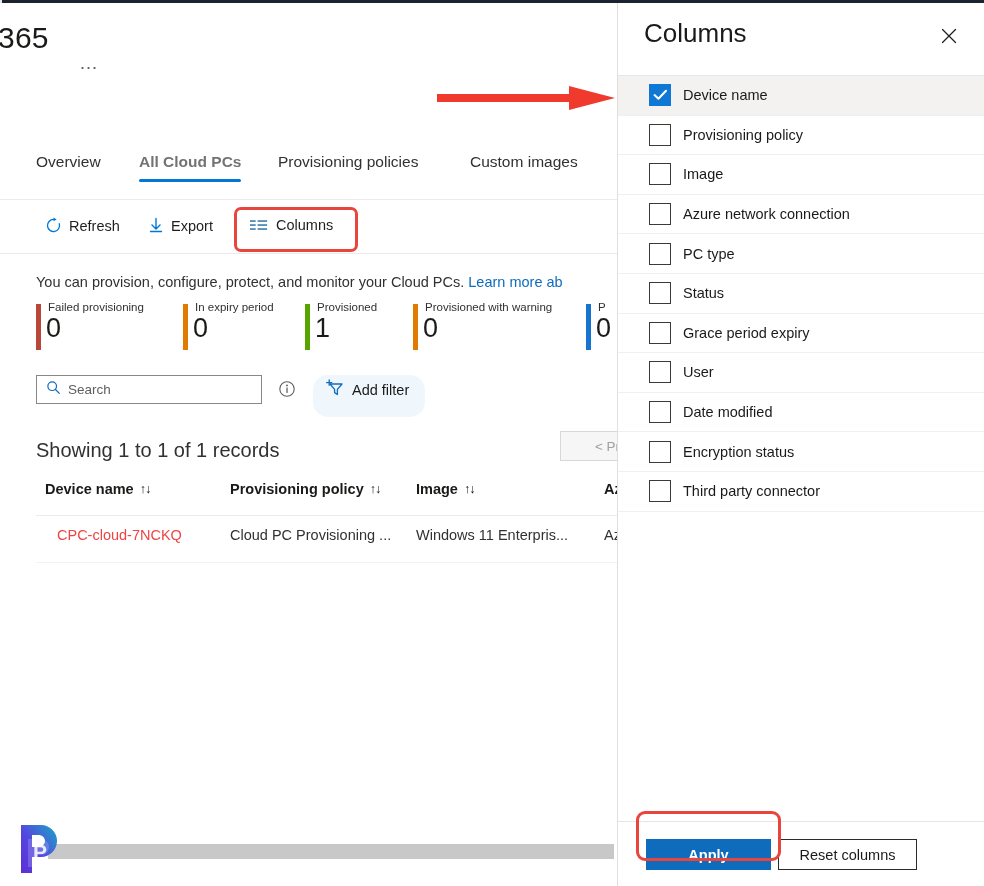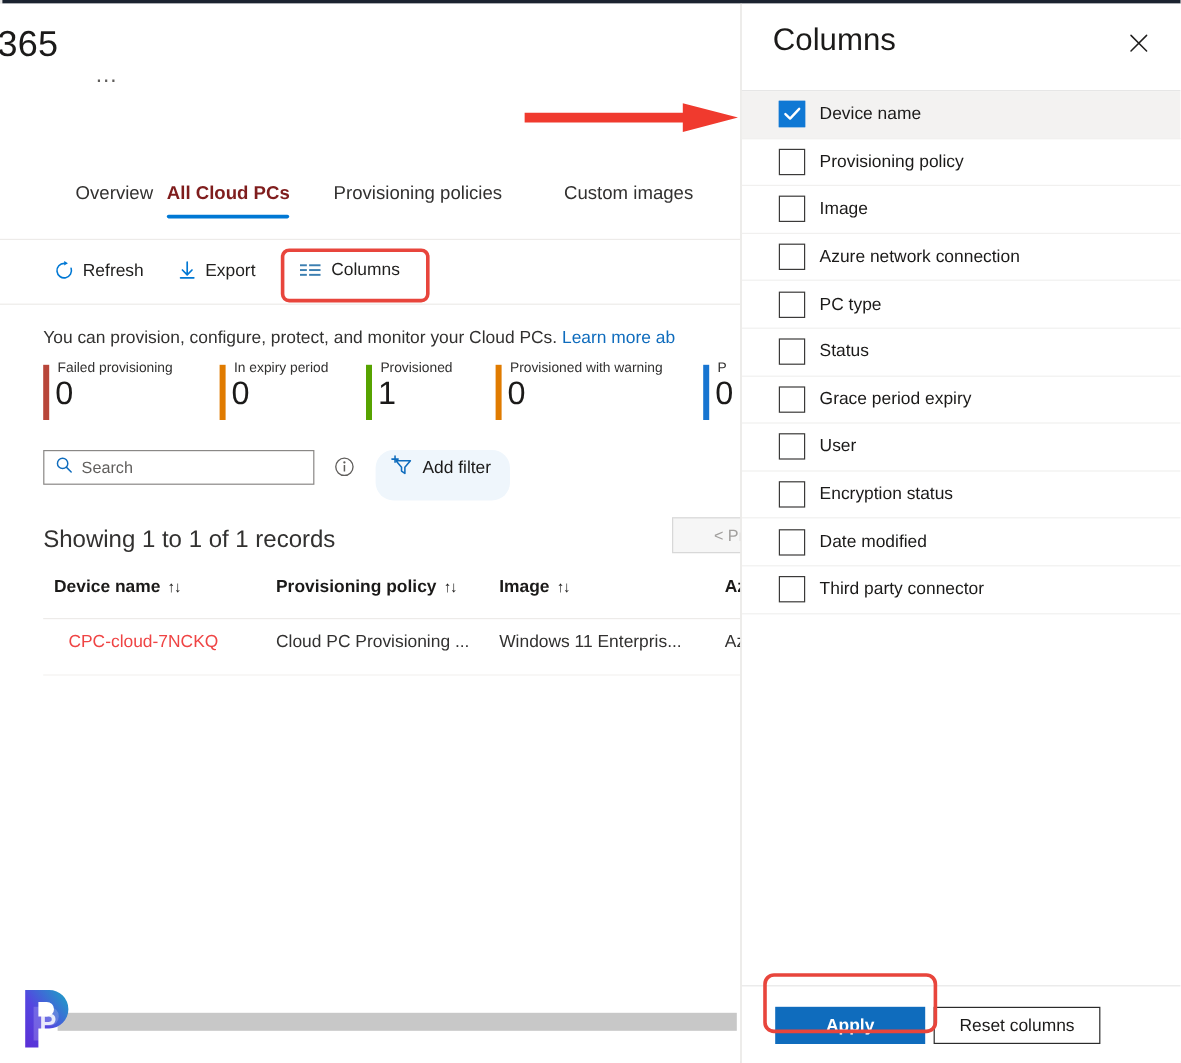--- a/index.html
+++ b/index.html
@@ -18,23 +18,23 @@
   .botedge{position:absolute;left:0;bottom:0;width:984px;height:2px;background:#e3e3e3;}
 
   
   .main{position:absolute;left:0;top:3px;width:617px;height:883px;background:#fff;overflow:hidden;}
 
   .page-title{position:absolute;left:-2px;top:18px;font-size:30px;color:#1b1a19;letter-spacing:.2px;}
   .ellipsis-btn{position:absolute;left:79px;top:55px;font-size:19px;color:#605e5c;line-height:10px;}
 
   .tabs{position:absolute;left:0;top:150px;width:617px;height:40px;}
   .tab{position:absolute;top:0;font-size:15.5px;color:#323130;white-space:nowrap;padding-bottom:9px;}
-  .tab.sel{font-weight:bold;color:#7f1d1d;text-align:right;}
+  .tab.sel{font-weight:bold;color:#737373;text-align:right;}
   .tab .ul{position:absolute;left:0;right:0;bottom:-2px;height:3px;background:#0078d4;border-radius:2px;}
-  .tab0{left:36px;margin-left:27px;} .tab1{left:139px;} .tab2{left:278px;} .tab3{left:470px;}
+  .tab0{left:36px;} .tab1{left:139px;} .tab2{left:278px;} .tab3{left:470px;}
 
   .tabs-rule{position:absolute;left:0;top:196px;width:617px;height:1px;background:#edebe9;}
 
   .cmdbar{position:absolute;left:0;top:206px;width:617px;height:42px;}
   .cmd{position:absolute;top:8px;display:flex;align-items:center;gap:7px;font-size:14.5px;color:#201f1e;white-space:nowrap;}
   .cmd .gl{color:#0078d4;display:inline-flex;align-items:center;}
   .cmd-refresh{left:45px;}
   .cmd-export{left:148px;}
   .cmd-columns{left:250px;}
   .cmdbar-rule{position:absolute;left:0;top:250px;width:617px;height:1px;background:#edebe9;}
@@ -324,25 +324,25 @@
       <div class="colrow">
         <div class="cbx"></div>
         <div class="lbl">Grace period expiry</div>
       </div>
       <div class="colrow">
         <div class="cbx"></div>
         <div class="lbl">User</div>
       </div>
       <div class="colrow">
         <div class="cbx"></div>
+        <div class="lbl">Date modified</div>
+      </div>
+      <div class="colrow">
+        <div class="cbx"></div>
         <div class="lbl">Encryption status</div>
-      </div>
-      <div class="colrow">
-        <div class="cbx"></div>
-        <div class="lbl">Date modified</div>
       </div>
       <div class="colrow">
         <div class="cbx"></div>
         <div class="lbl">Third party connector</div>
       </div>
     </div>
 
     <div class="panel-foot-rule"></div>
     <div class="panel-foot">
       <div class="btn-apply">Apply</div>

